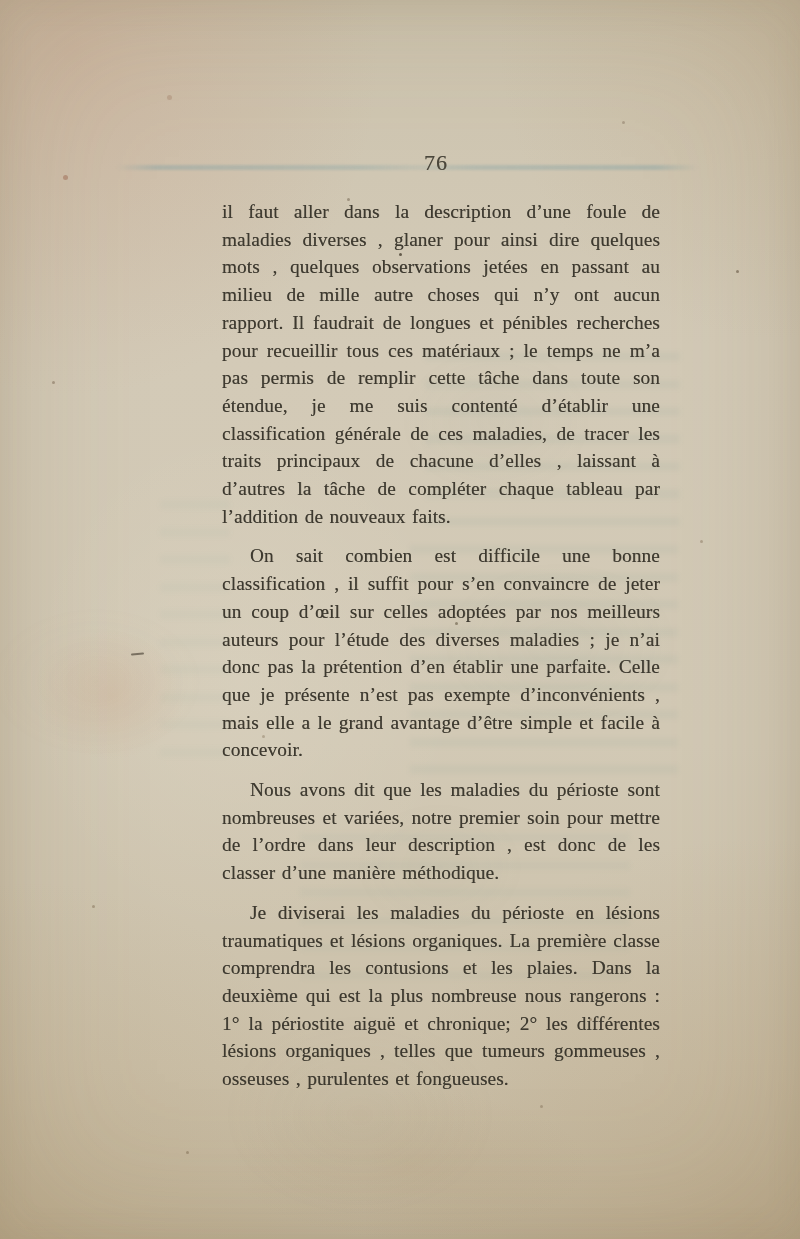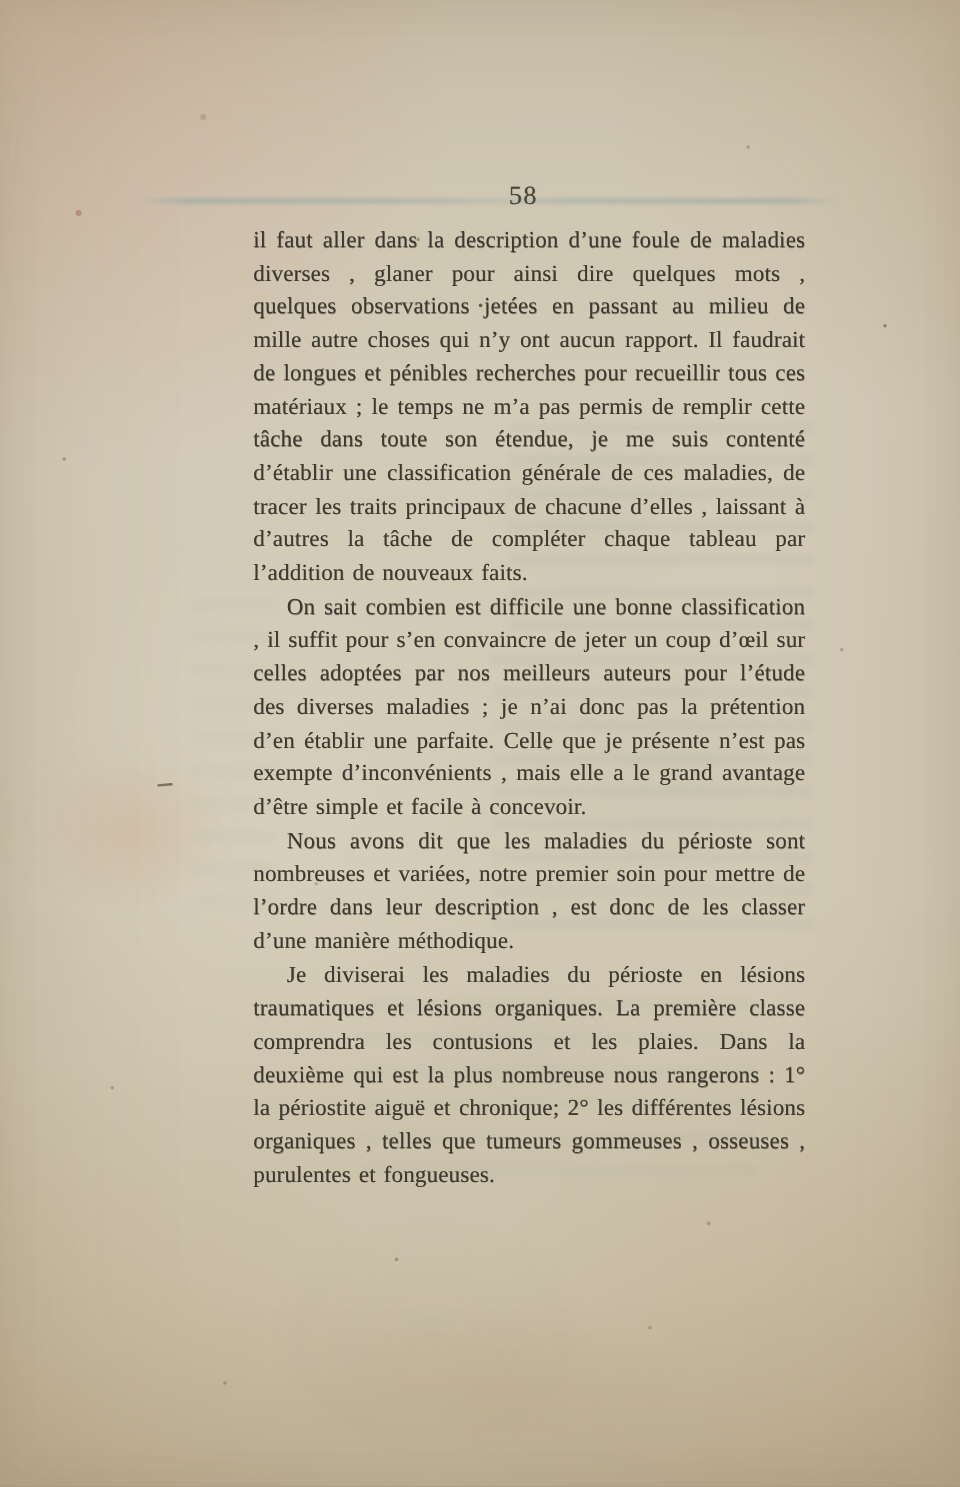--- a/index.html
+++ b/index.html
@@ -47,21 +47,21 @@
     position:absolute; left:210px; top:150px; width:452px;
     text-align:center; font-size:22px; letter-spacing:1px; color:#4a463b;
     text-shadow:0.3px 0.3px 0.6px rgba(74,70,59,0.5);
   }
   .text-block {
     position:absolute; left:210px; top:186px; width:462px; z-index:2;
     font-size:19.2px; line-height:27.7px; color:#3d392f;
     text-align:justify; letter-spacing:0.15px; word-spacing:1.6px;
     text-shadow:0.3px 0.3px 0.5px rgba(61,57,47,0.55);
   }
-  .text-block p { margin:1px; text-indent:28px; }
+  .text-block p { margin:12px; text-indent:28px; }
   .text-block p.continuation { text-indent:0; }
   .margin-mark {
     position:absolute; left:131px; top:653px; width:13px; height:2px;
     background:rgba(84,76,62,0.7); border-radius:1px; transform:rotate(-5deg);
   }
   .stain-pink {
     position:absolute; left:36px; top:630px; width:150px; height:130px;
     background:radial-gradient(closest-side, rgba(194,142,110,0.16), rgba(194,142,110,0));
   }
   .stain-bottom {
@@ -96,21 +96,21 @@
   <div class="stain-pink"></div>
   <div class="stain-bottom"></div>
 
   <div class="ghost g1"></div>
   <div class="ghost g2"></div>
   <div class="ghost g3"></div>
   <div class="ghost g4"></div>
 
   <div class="showthrough-rule"></div>
 
-  <div class="page-number">58</div>
+  <div class="page-number">76</div>
 
   <div class="text-block">
     <p class="continuation">il faut aller dans la description d’une foule de maladies diverses , glaner pour ainsi dire quelques mots , quelques observations jetées en passant au milieu de mille autre choses qui n’y ont aucun rapport. Il faudrait de longues et pénibles recherches pour recueillir tous ces matériaux ; le temps ne m’a pas permis de remplir cette tâche dans toute son étendue, je me suis contenté d’établir une classification générale de ces maladies, de tracer les traits principaux de chacune d’elles , laissant à d’autres la tâche de compléter chaque tableau par l’addition de nouveaux faits.</p>
     <p>On sait combien est difficile une bonne classification , il suffit pour s’en convaincre de jeter un coup d’œil sur celles adoptées par nos meilleurs auteurs pour l’étude des diverses maladies ; je n’ai donc pas la prétention d’en établir une parfaite. Celle que je présente n’est pas exempte d’inconvénients , mais elle a le grand avantage d’être simple et facile à concevoir.</p>
     <p>Nous avons dit que les maladies du périoste sont nombreuses et variées, notre premier soin pour mettre de l’ordre dans leur description , est donc de les classer d’une manière méthodique.</p>
     <p>Je diviserai les maladies du périoste en lésions traumatiques et lésions organiques. La première classe comprendra les contusions et les plaies. Dans la deuxième qui est la plus nombreuse nous rangerons : 1° la périostite aiguë et chronique; 2° les différentes lésions organiques , telles que tumeurs gommeuses , osseuses , purulentes et fongueuses.</p>
   </div>
 
   <div class="margin-mark"></div>
   <div class="speck"></div>

